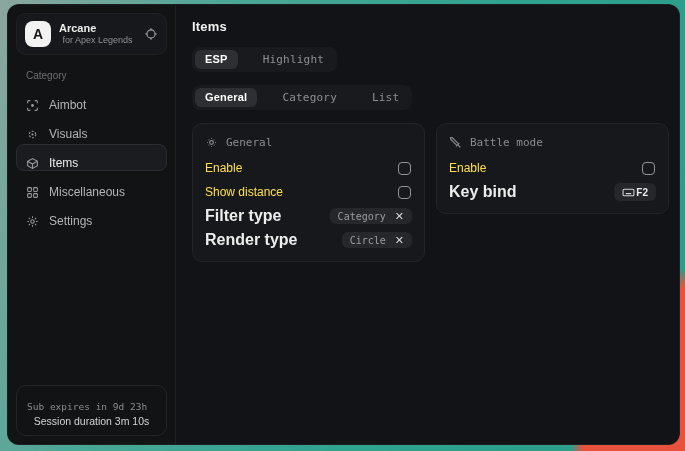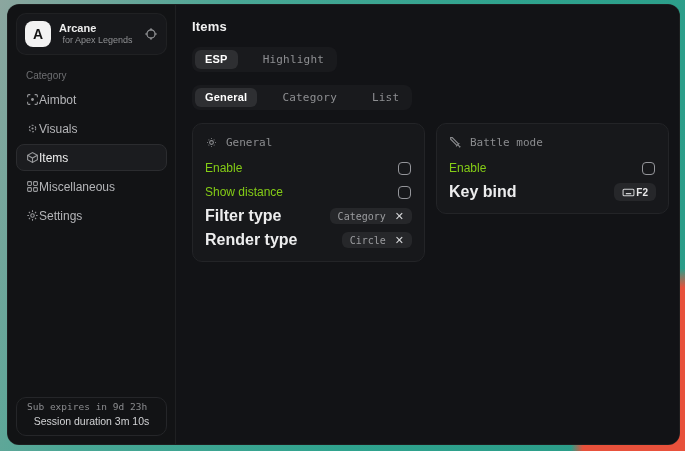--- a/index.html
+++ b/index.html
@@ -30,29 +30,29 @@
     display:flex; align-items:center; justify-content:center;
     color:#141414; font-weight:bold; font-size:14px; flex:0 0 26px;
   }
   .brand-text { flex:1; line-height:1.25; }
   .brand-name { font-size:11px; font-weight:bold; color:#ededed; }
   .brand-sub { font-size:9px; color:#8f9093;text-align:center; }
   .brand-action { color:#9a9b9e; display:flex; }
   .cat-label { font-size:10px; color:#6d6e71; margin:15px 10px 5px 10px; }
   .nav { display:flex; flex-direction:column; gap:2px; }
   .nav-item {
-    height:27px; display:flex; align-items:center; padding:0 9px;
+    height:27px; display:flex; align-items:flex-end; gap:10px; padding:0 9px;
     color:#b4b5b8; font-size:12px; border-radius:8px; border:1px solid transparent;
     cursor:default;
   }
   .nav-item .nicon { color:#97989b; display:flex; }
   .nav-item.selected { background:#1b1c1f; border-color:#2b2c2f; color:#ececec; }
   .side-spacer { flex:1; }
   .side-footer {
-    border:1px solid #252629; border-radius:10px; padding:3px 10px 8px 10px;
+    border:1px solid #252629; border-radius:10px; padding:15px 10px 8px 10px;
     display:flex; flex-direction:column; gap:3px;
   }
   .sub-line { font-family:"DejaVu Sans Mono", monospace; font-size:9.5px; color:#8b8c8f; }
   .sess-line { font-size:10.5px; color:#d2d3d5;text-align:center; }
   
   .main { flex:1; padding:14px 16px; display:flex; flex-direction:column; background:#121316; }
   .page-title { font-size:13px; font-weight:bold; color:#f1f1f1; letter-spacing:.2px; }
   .tabbar {
     margin-top:13px; align-self:flex-start; display:inline-flex; gap:15px;
     background:#191a1d; border-radius:8px; padding:3px;
@@ -67,21 +67,21 @@
   .panel {
     width:233px; background:#17181b; border:1px solid #232427; border-radius:10px;
     padding:8px 12px 9px 12px;
   }
   .panel-head {
     height:21px; display:flex; align-items:center; gap:8px; color:#8b8c8f;
     font-family:"DejaVu Sans Mono", monospace; font-size:11px; margin-bottom:3px;
   }
   .panel-head .picon { display:flex; color:#8b8c8f; }
   .prow { min-height:24px; display:flex; align-items:center; justify-content:space-between; }
-  .lbl-dim { font-size:12px; color:#84cc16; }
+  .lbl-dim { font-size:12px; color:#fde047; }
   .lbl-bright { font-size:16px; color:#ededee; font-weight:bold; }
   .checkbox {
     width:13px; height:13px; border:1.5px solid #94959a; border-radius:4px;
     background:transparent; margin-right:1px;
   }
   .select-badge {
     background:#26272a; border-radius:6px; padding:2.5px 8px; display:flex;
     align-items:center; gap:9px;
   }
   .select-value { font-family:"DejaVu Sans Mono", monospace; font-size:10px; color:#9b9c9f; }

